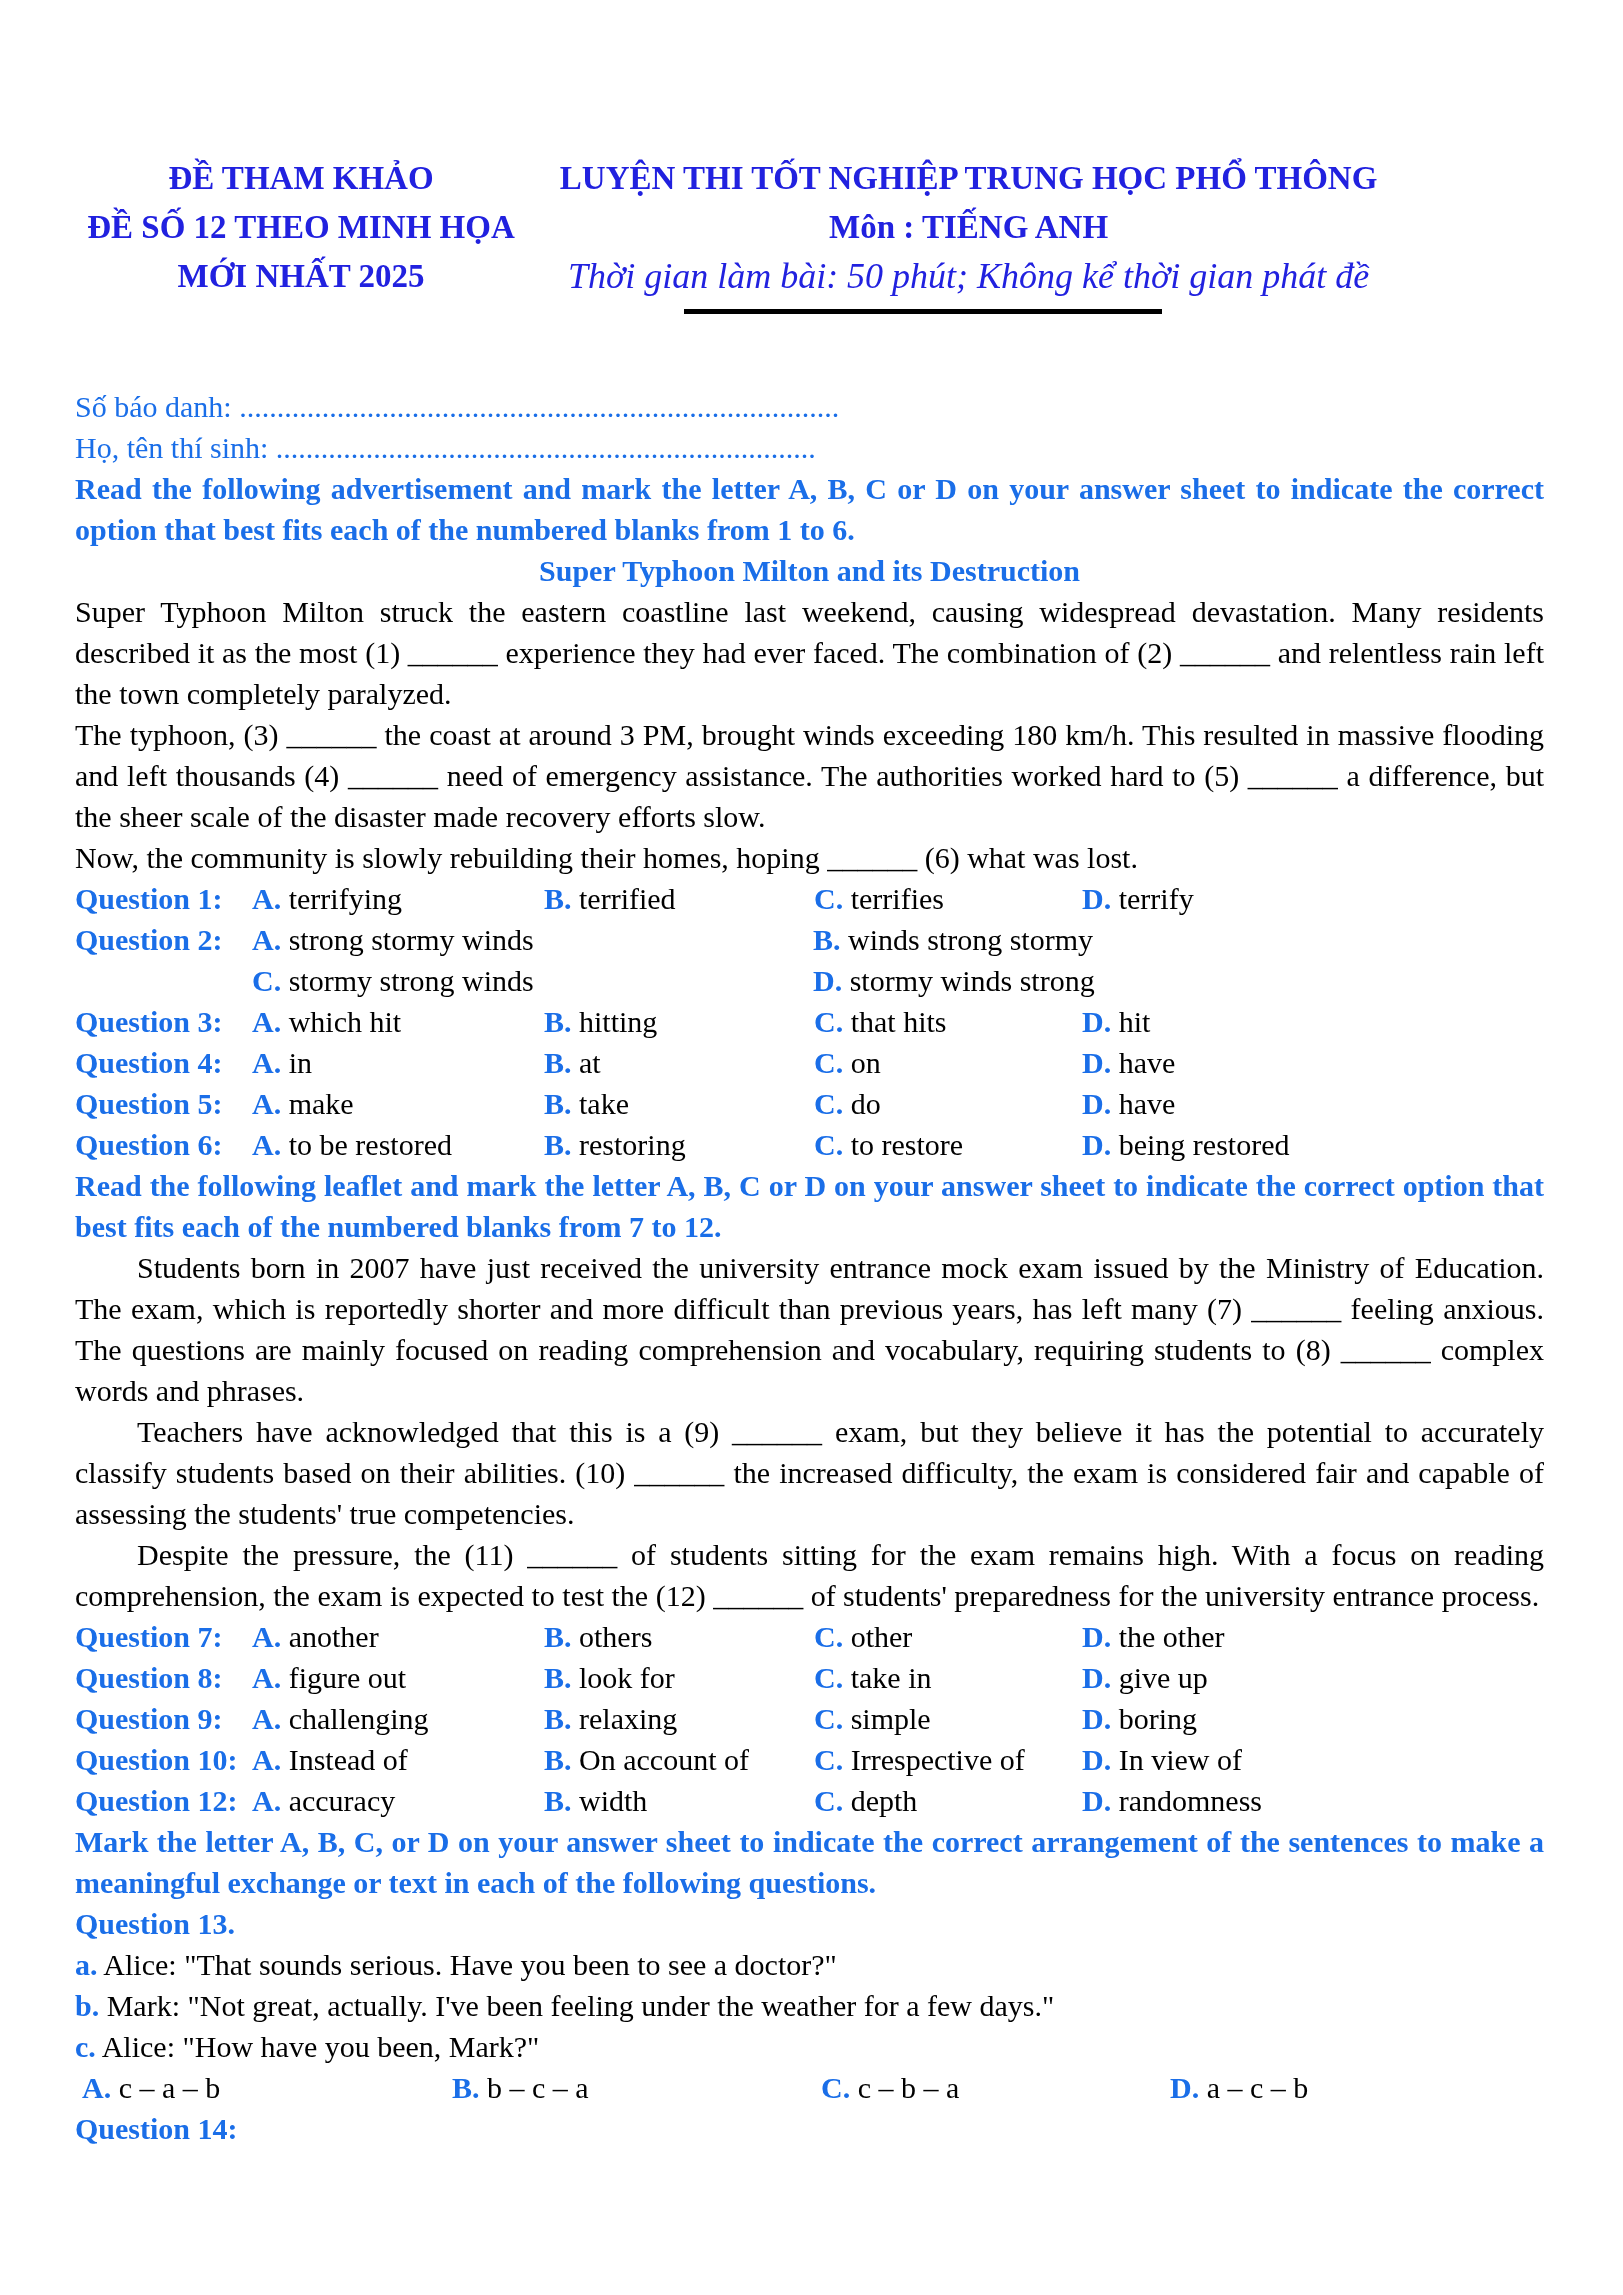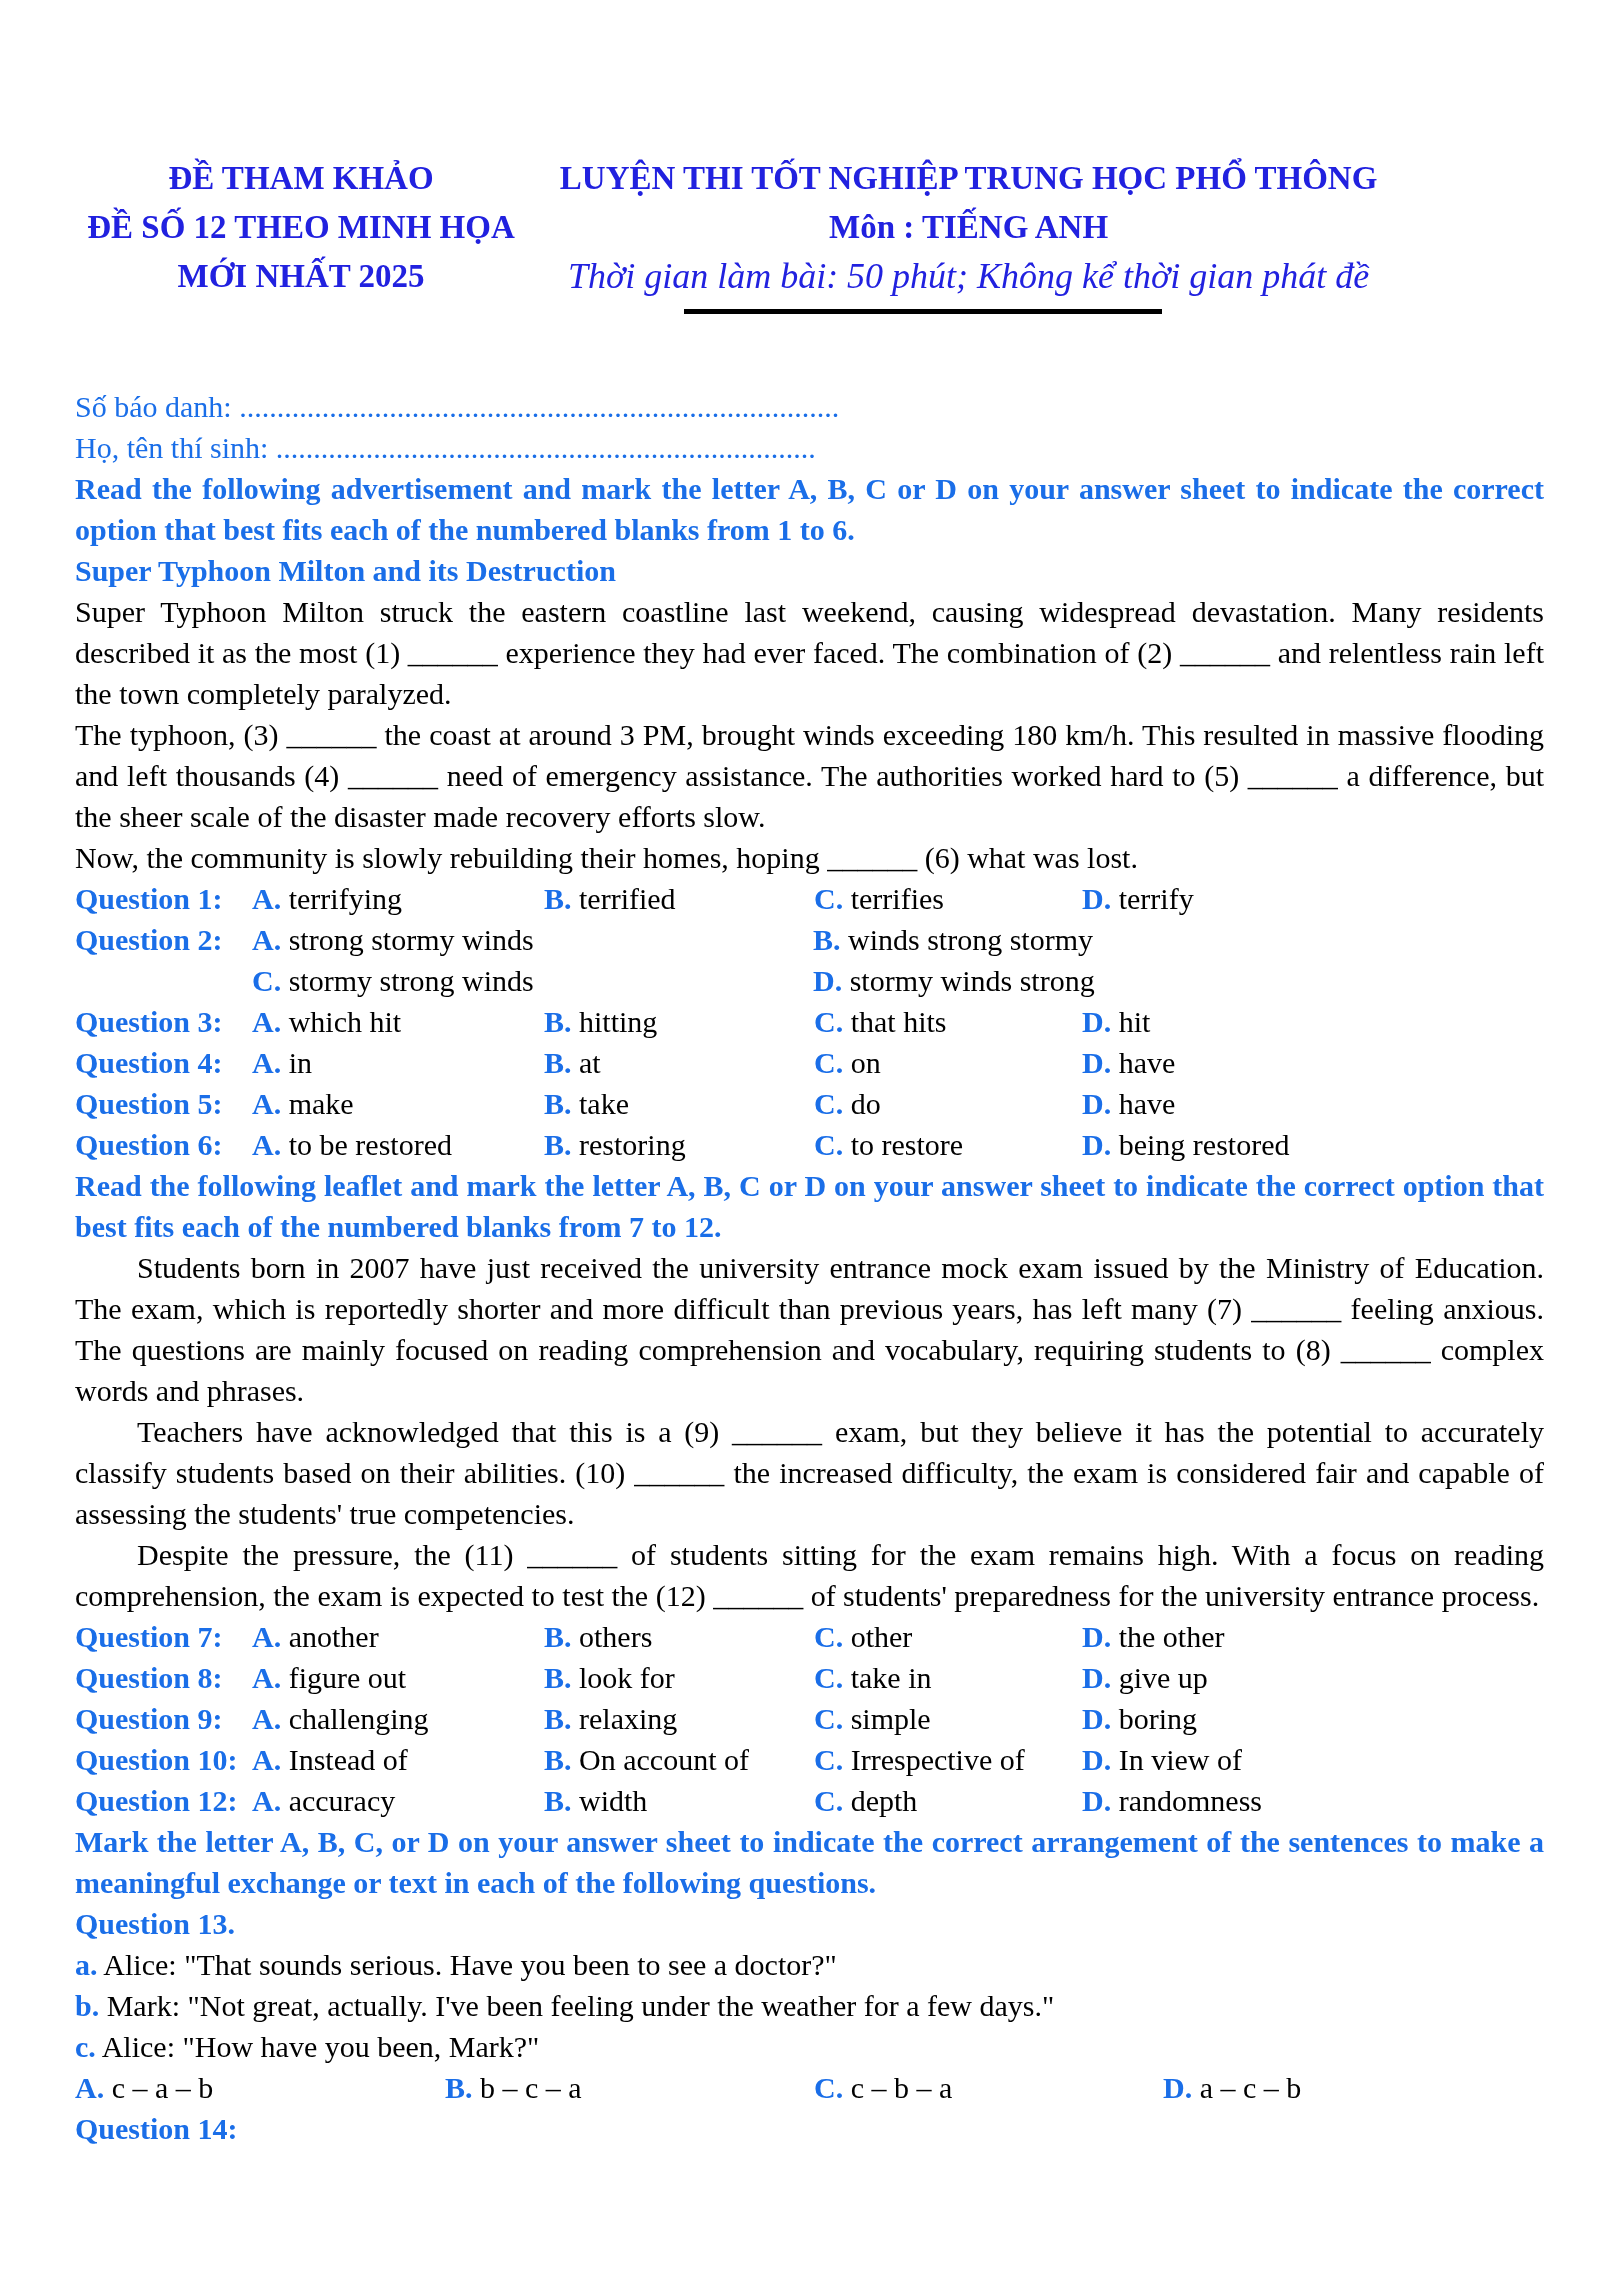--- a/index.html
+++ b/index.html
@@ -22,36 +22,36 @@
           font-weight:bold;font-size:33px;line-height:49px;}
   .h-right{width:844px;flex:none;margin-left:19.6px;text-align:center;
            color:var(--header-blue);line-height:49px;}
   .h-right .t1,.h-right .t2{font-weight:bold;font-size:33px;}
   .h-right .t3{font-style:italic;font-size:36px;}
   .h-divider{width:478px;height:5.2px;background:#000;margin:7.9px 0 0 137px;}
   
   .flow{line-height:41px;}
   .student{margin-top:72px;color:var(--accent);}
   .instr{color:var(--accent);font-weight:bold;text-align:justify;}
-  .ptitle{color:var(--accent);font-weight:bold;text-align:left;}
+  .ptitle{color:var(--accent);font-weight:bold;text-align:center;}
   .passage p{margin:0;text-align:justify;}
   .passage.indented p{text-indent:62px;}
   
   .qrow{display:flex;}
   .ql{width:177px;flex:none;color:var(--accent);font-weight:bold;white-space:nowrap;}
   .qa{width:292px;flex:none;}
   .qb{width:270px;flex:none;}
   .qc{width:268px;flex:none;}
   .qd{flex:1;}
   .qab{width:561px;flex:none;}  
   .qcd{flex:1;}
   .ol{color:var(--accent);font-weight:bold;font-style:normal;}
   
   .abc-line{margin:0;}
-  .arr{display:flex;}
+  .arr{display:flex;margin-left:7px;}
   .arr .c1{width:370px;flex:none;}
   .arr .c2{width:369px;flex:none;}
   .arr .c3{width:349px;flex:none;}
   .arr .c4{flex:1;}
   .qhead{color:var(--accent);font-weight:bold;}
 </style>
 </head>
 <body>
 
 <div class="page">

